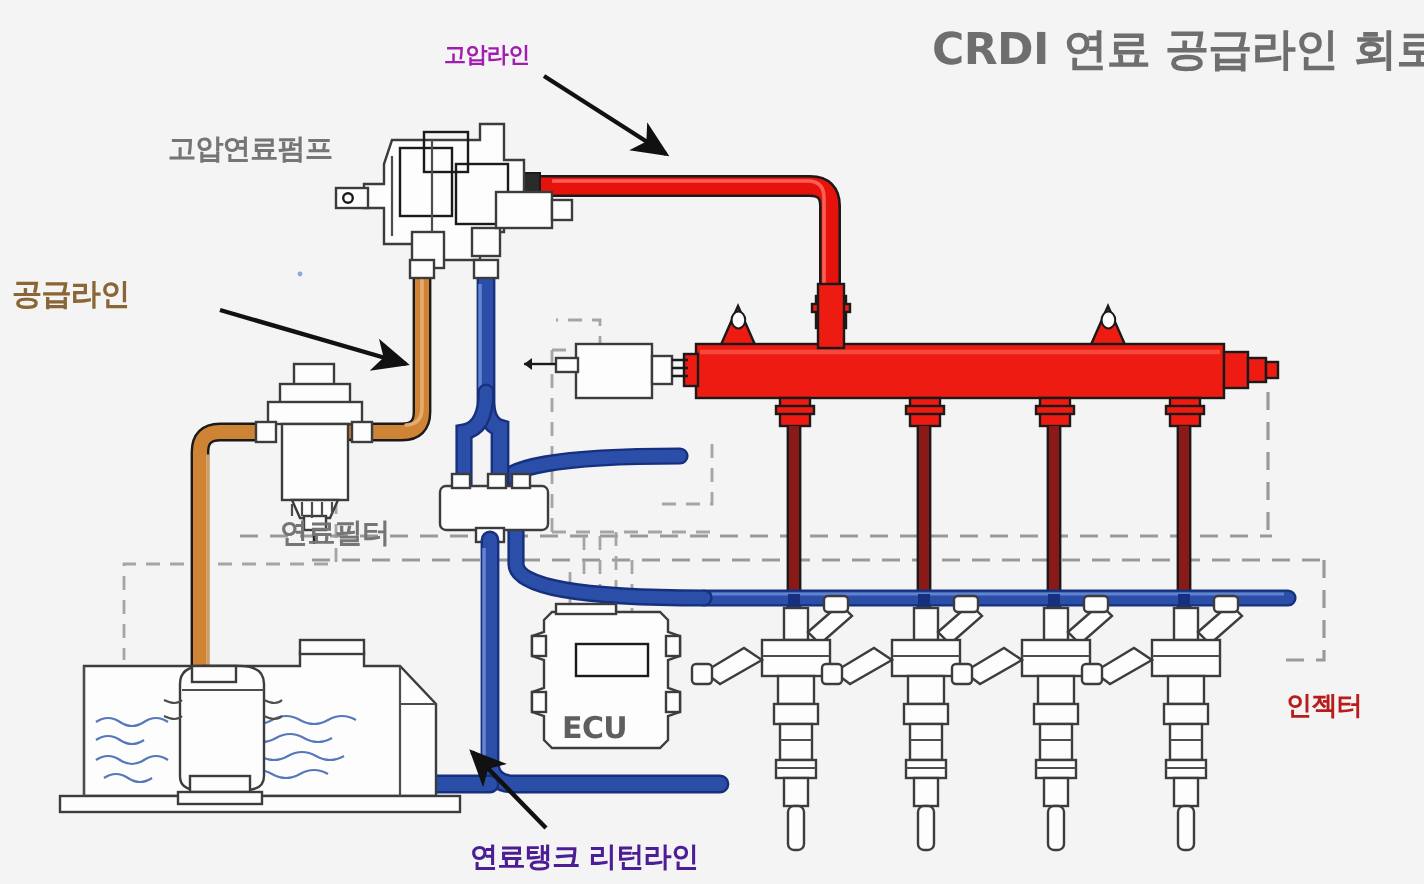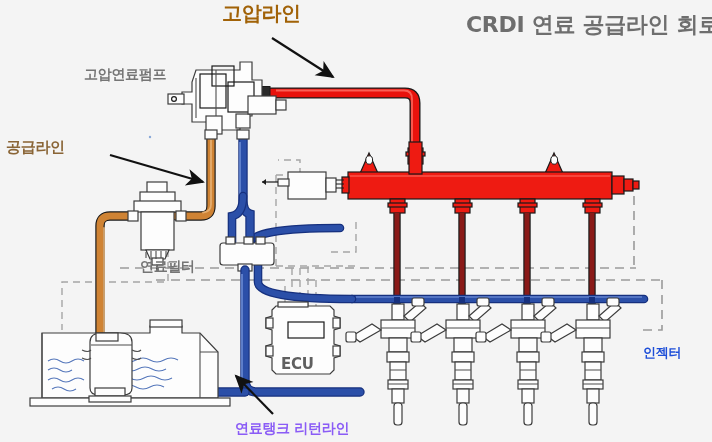--- a/index.html
+++ b/index.html
@@ -6,28 +6,28 @@
   body{
     width:712px;height:442px;
     background:#f4f4f4;
     font-family:"DejaVu Sans","Liberation Sans",sans-serif;
     overflow:hidden;position:relative;
   }
   #stage{position:absolute;left:0;top:0;width:712px;height:442px;}
   svg#diagram{position:absolute;left:0;top:0;width:712px;height:442px;display:block;}
   .lbl{position:absolute;white-space:nowrap;font-weight:bold;letter-spacing:-0.3px;}
   #title{left:418px;top:10px;font-size:22px;color:#6e6e6e;font-weight:bold;margin-left:48px;}
-  #lbl-hp-line{left:222px;top:0;font-size:20px;color:#a16207;}
+  #lbl-hp-line{left:222px;top:20px;font-size:11px;color:#a21caf;}
   #lbl-lp-line{left:6px;top:138px;font-size:15px;color:#8a6536;}
-  #lbl-return-line{left:235px;top:420px;font-size:14px;color:#8b5cf6;}
+  #lbl-return-line{left:235px;top:420px;font-size:14px;color:#4c1d95;}
   #lbl-hp-pump{left:84px;top:66px;font-size:14px;color:#757575;}
   #lbl-filter{left:122px;top:258px;font-size:14px;color:#757575;margin-left:18px;}
   #lbl-lp-pump{left:20px;top:418px;font-size:14px;color:#757575;}
   #lbl-ecu{left:281px;top:355px;font-size:15px;color:#5f5f5f;}
-  #lbl-injector{left:643px;top:344px;font-size:13px;color:#1d4ed8;}
+  #lbl-injector{left:643px;top:344px;font-size:13px;color:#b91c1c;}
 </style>
 </head>
 <body>
 
 <div id="stage">
 
 <svg id="diagram" viewBox="0 0 712 442">
   <defs>
     <style>
       .ol{fill:none;stroke:#1a1a1a;stroke-width:1.2;}

